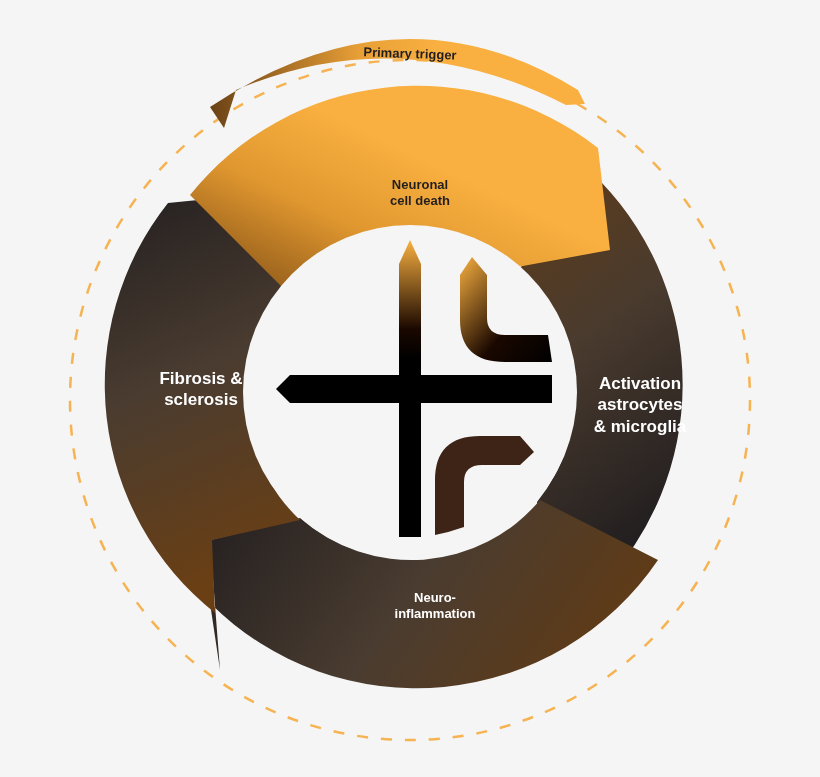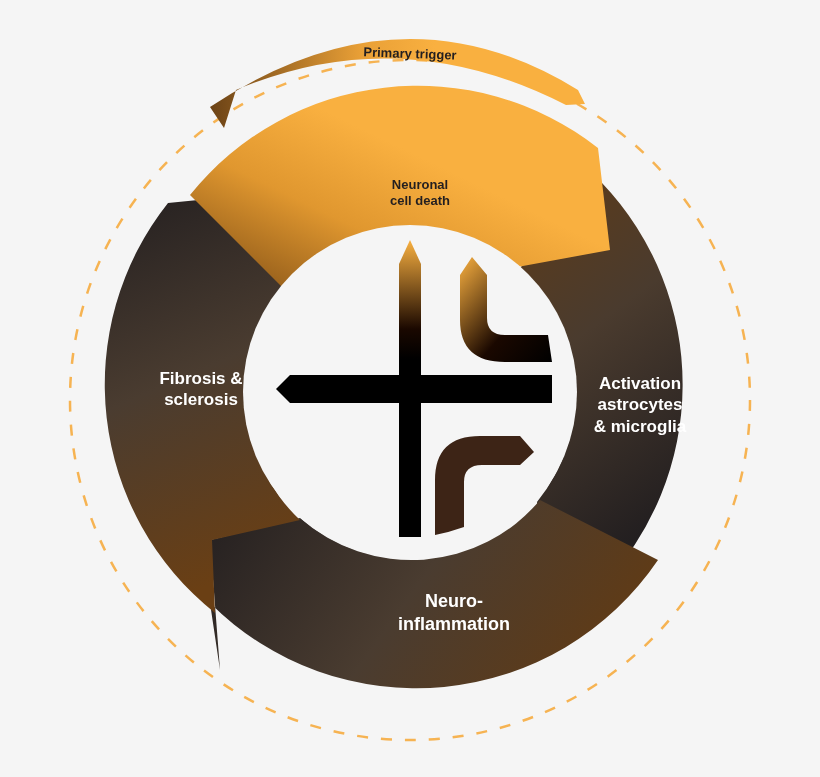--- a/index.html
+++ b/index.html
@@ -79,17 +79,17 @@
 
 <div class="lbl lbl-dark" style="left:330px; top:46px; width:160px; font-size:13px; transform:rotate(2deg);">Primary trigger</div>
 
 <div class="lbl lbl-dark" style="left:330px; top:145px; width:180px; font-size:13px;margin-top:32px;">Neuronal
 cell death</div>
 
 <div class="lbl lbl-light" style="left:570px; top:355px; width:140px; font-size:17px;margin-top:18px;">Activation
 astrocytes
 &amp; microglia</div>
 
-<div class="lbl lbl-light" style="left:374px; top:590px; width:160px; font-size:18px;">Neuro-
+<div class="lbl lbl-light" style="left:355px; top:590px; width:160px; font-size:13px;">Neuro-
 inflammation</div>
 
 <div class="lbl lbl-light" style="left:131px; top:368px; width:140px; font-size:17px;">Fibrosis &amp;
 sclerosis</div>
 
 </body></html>

